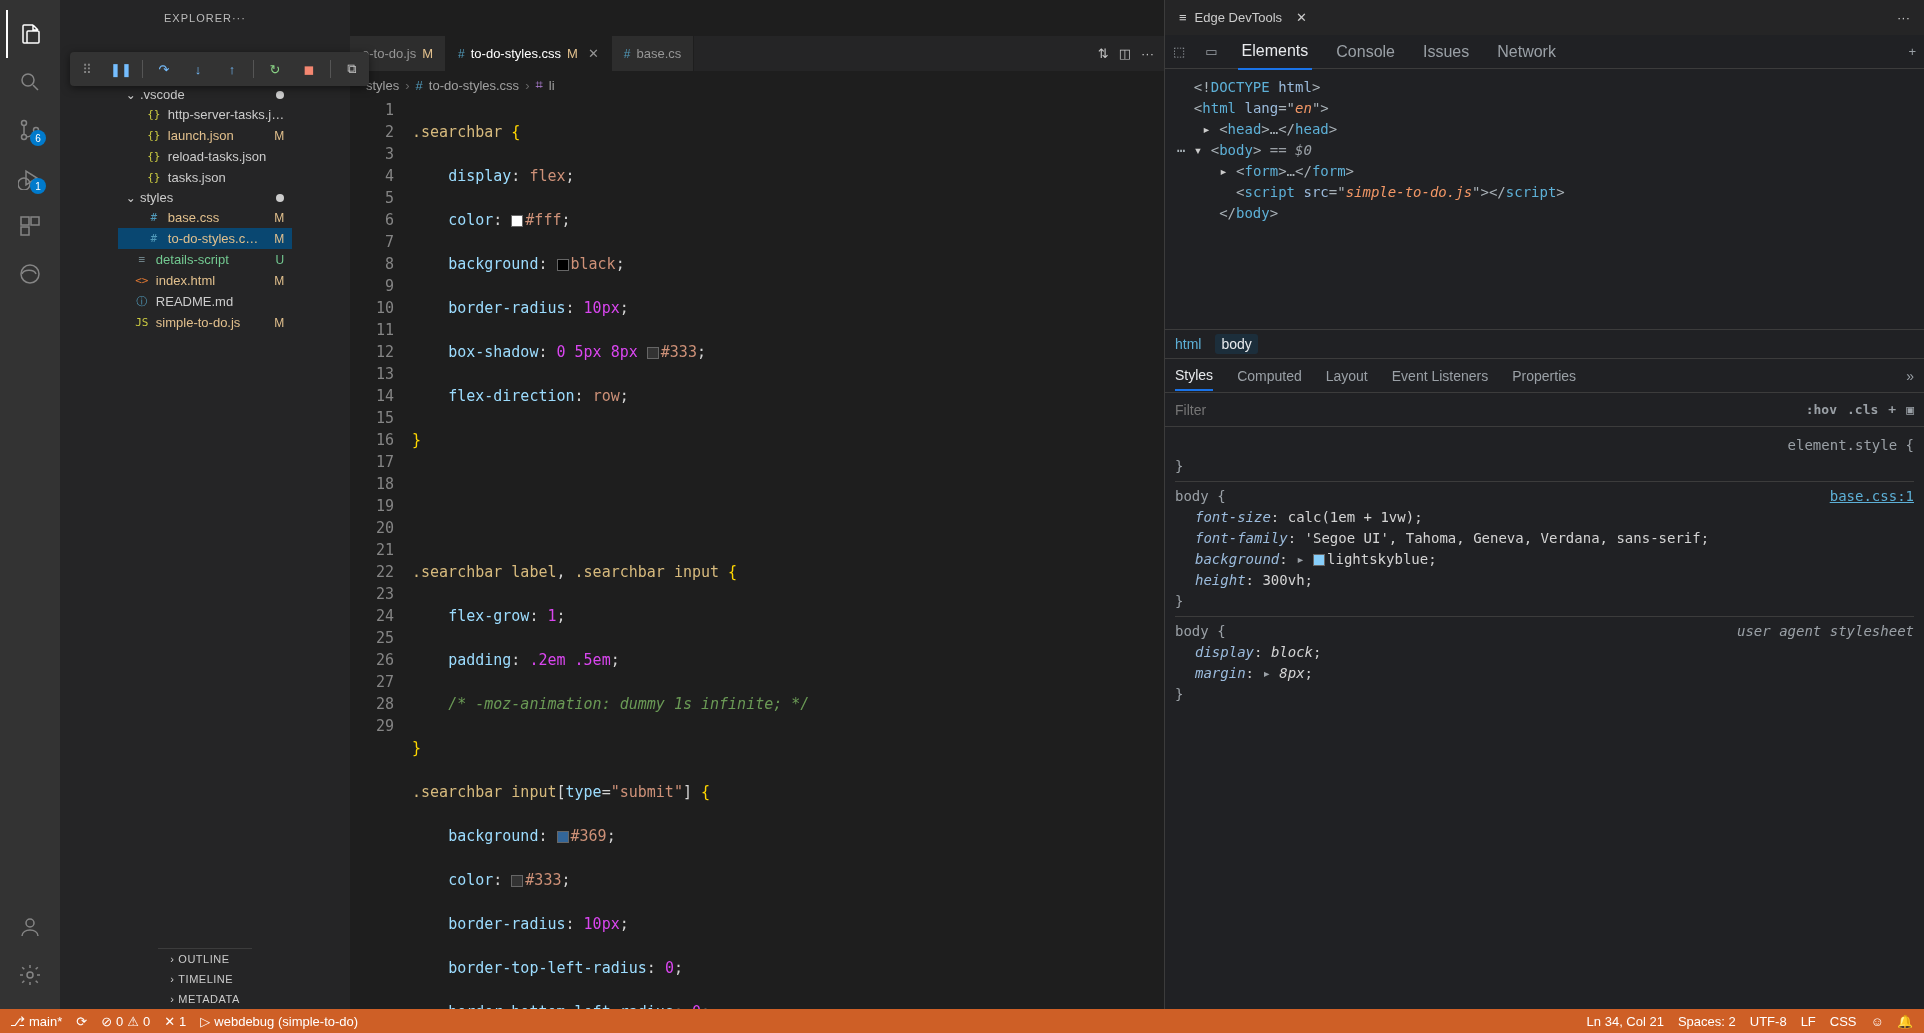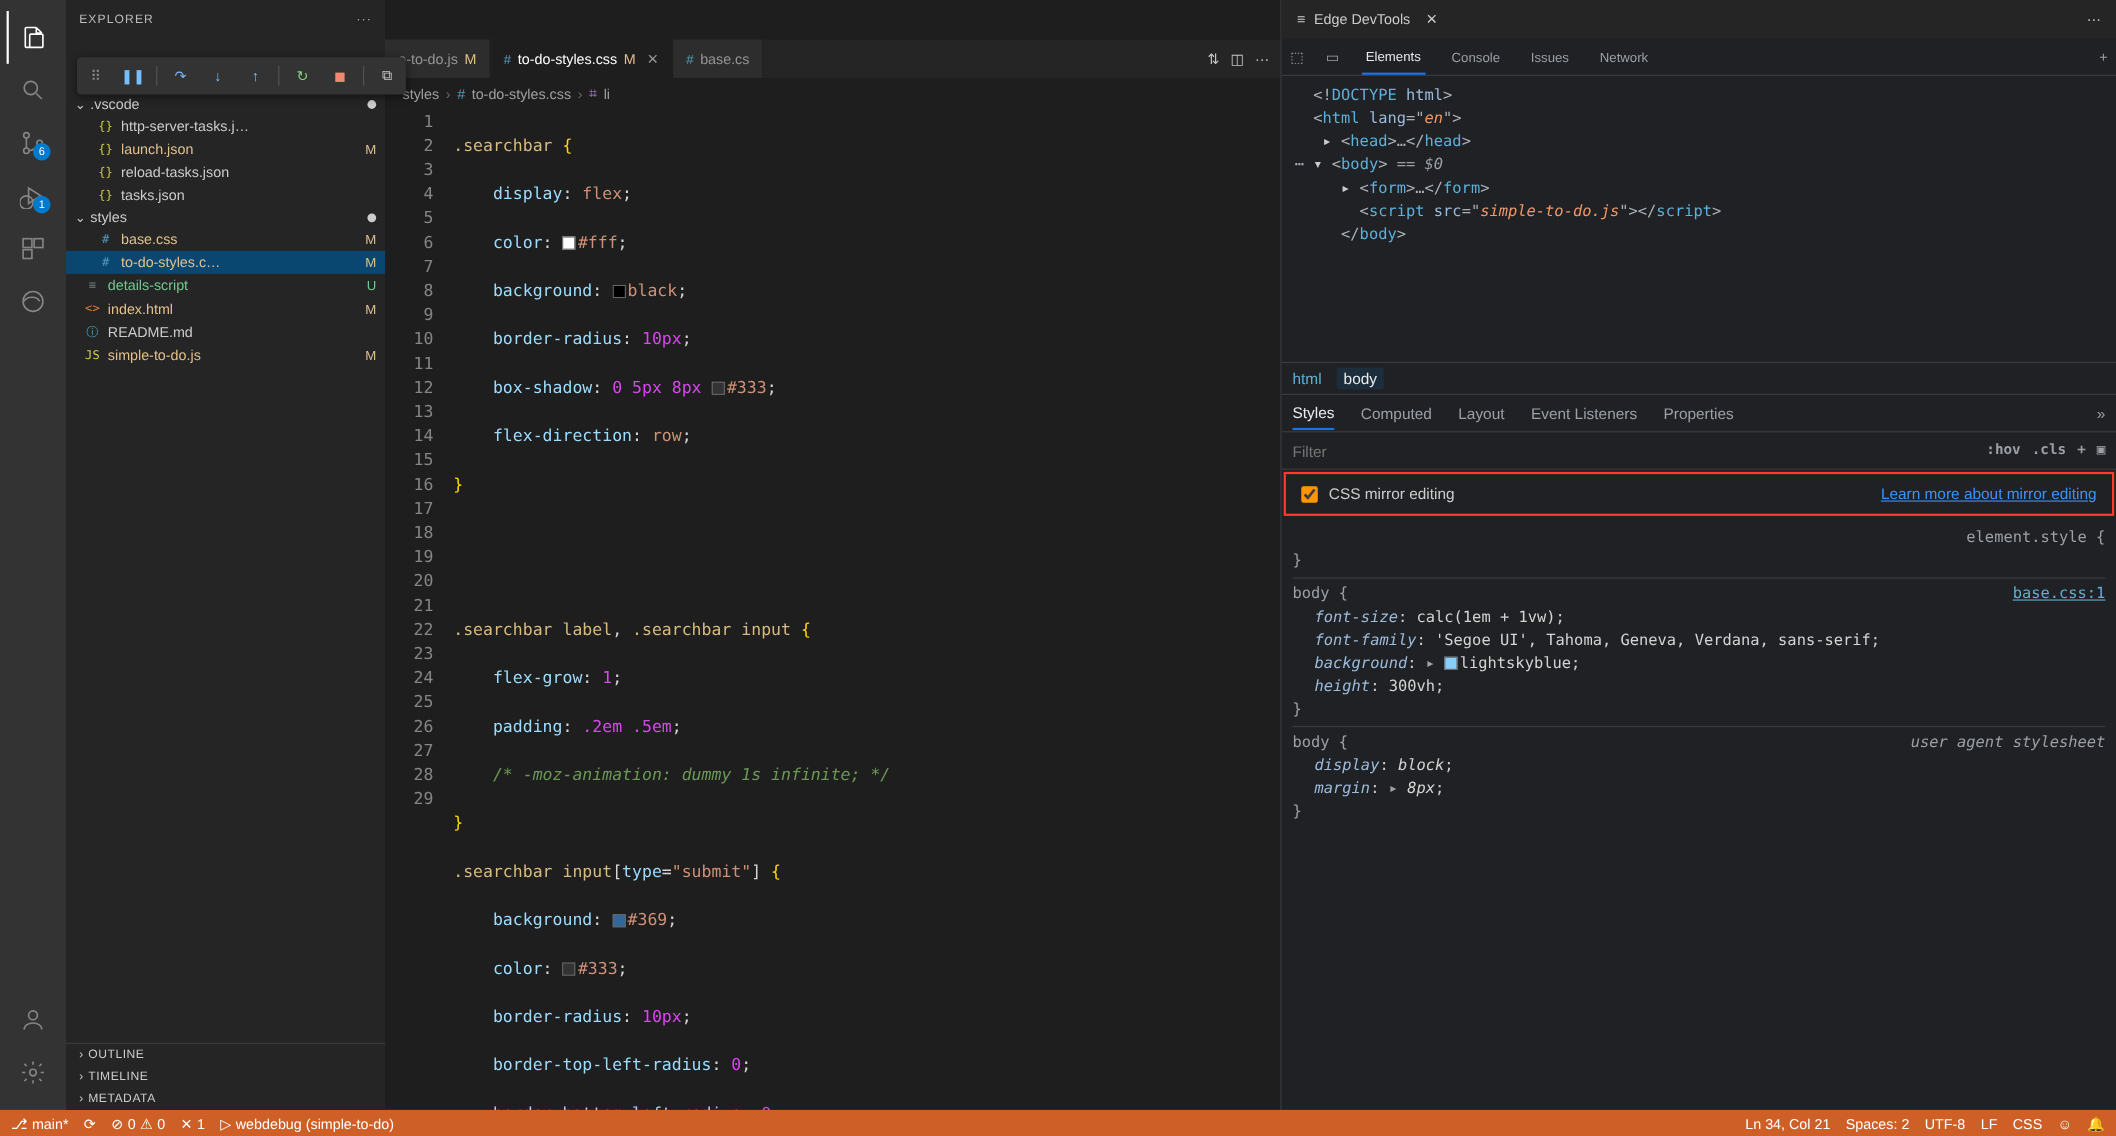--- a/index.html
+++ b/index.html
@@ -57,20 +57,21 @@
 }
 .activity-bottom { margin-top: auto; margin-bottom: 10px; }
 
 
 .sidebar {
   width: 290px;
   background: #252526;
   display: flex;
   flex-direction: column;
   position: relative;
+  align-items: center;
 }
 .sidebar-header {
   height: 35px;
   display: flex;
   align-items: center;
   justify-content: space-between;
   padding: 0 12px;
   font-size: 11px;
   letter-spacing: 1px;
   color: #bbbbbb;
@@ -203,21 +204,21 @@
 }
 .devtools-title .spacer { flex: 1; }
 .devtools-tabs {
   height: 34px;
   display: flex;
   align-items: center;
   padding: 0 8px;
   gap: 20px;
   border-bottom: 1px solid #3c3c3c;
 }
-.dt-tab { padding: 8px 4px; color: #9aa0a6; cursor: pointer; font-size: 12px; }
+.dt-tab { padding: 8px 4px; color: #9aa0a6; cursor: pointer; font-size: 16px; }
 .dt-tab.active { color: #e8eaed; border-bottom: 2px solid #1a73e8; }
 .dt-tab-icon { color: #9aa0a6; cursor:pointer; }
 
 .dom-tree {
   padding: 8px 12px;
   font-family: Menlo, Consolas, monospace;
   font-size: 14px;
   line-height: 21px;
   flex: 0 0 auto;
   height: 260px;
@@ -582,25 +583,20 @@
     </div>
 
     <div class="styles-filter">
       <input placeholder="Filter" style="">
       <span class="filter-btn">:hov</span>
       <span class="filter-btn">.cls</span>
       <span class="filter-btn">+</span>
       <span class="filter-btn">▣</span>
     </div>
 
-    <div class="mirror-banner">
-      <input type="checkbox" checked="" style="">
-      <span>CSS mirror editing</span>
-      <span class="link">Learn more about mirror editing</span>
-    </div>
 
     <div class="styles-body">
       <div class="style-rule">
         <div class="rule-head">
             <span class="rule-sel">element.style {</span>
           </div>
         <div class="rule-sel">}</div>
       </div>
       <div class="style-rule">
         <div class="rule-head">

